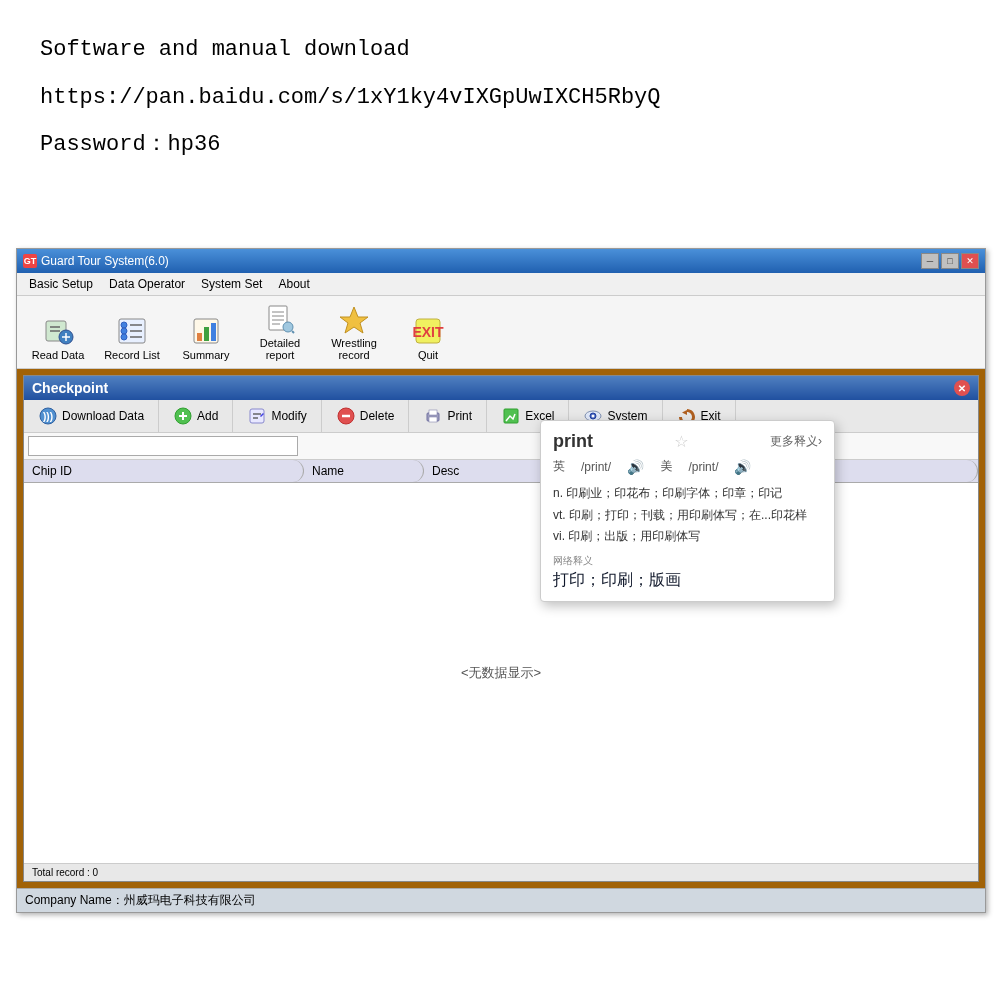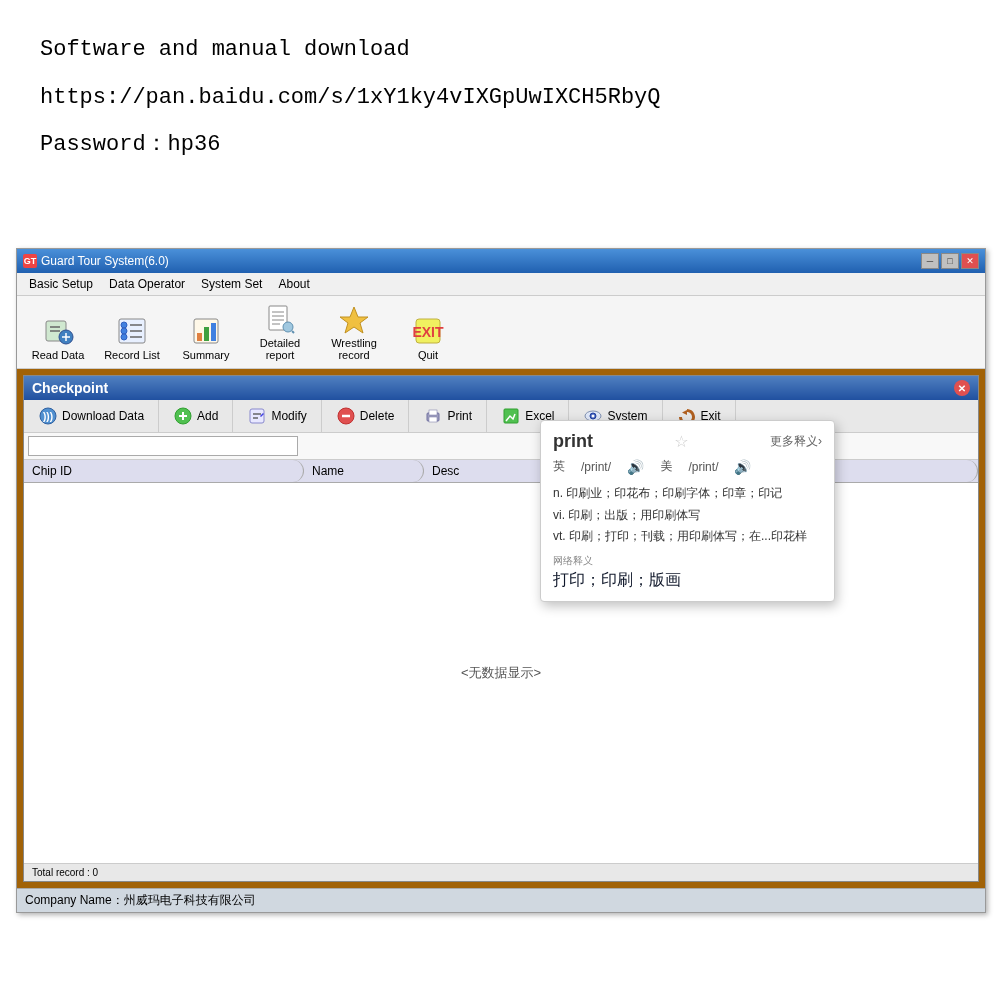--- a/index.html
+++ b/index.html
@@ -555,18 +555,18 @@
   <div class="dict-phonetic">
     <span>英</span>
     <span>/print/</span>
     <span class="dict-sound">🔊</span>
     <span>美</span>
     <span>/print/</span>
     <span class="dict-sound">🔊</span>
   </div>
   <div class="dict-def">
     <div>n. 印刷业；印花布；印刷字体；印章；印记</div>
+    <div>vt. 印刷；打印；刊载；用印刷体写；在...印花样</div>
     <div>vi. 印刷；出版；用印刷体写</div>
-    <div>vt. 印刷；打印；刊载；用印刷体写；在...印花样</div>
   </div>
   <div class="dict-network">网络释义</div>
   <div class="dict-network-def">打印；印刷；版画</div>
 </div>
 
 </body></html>

